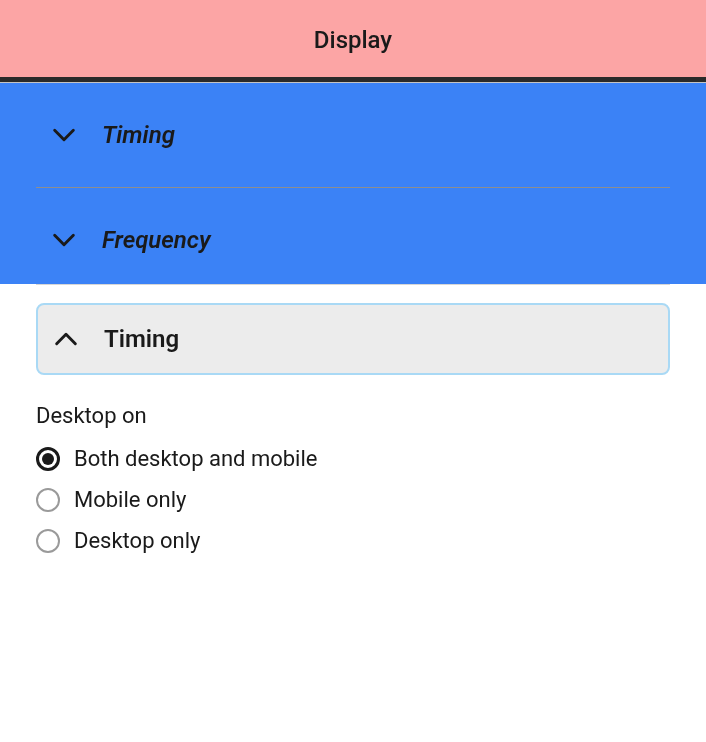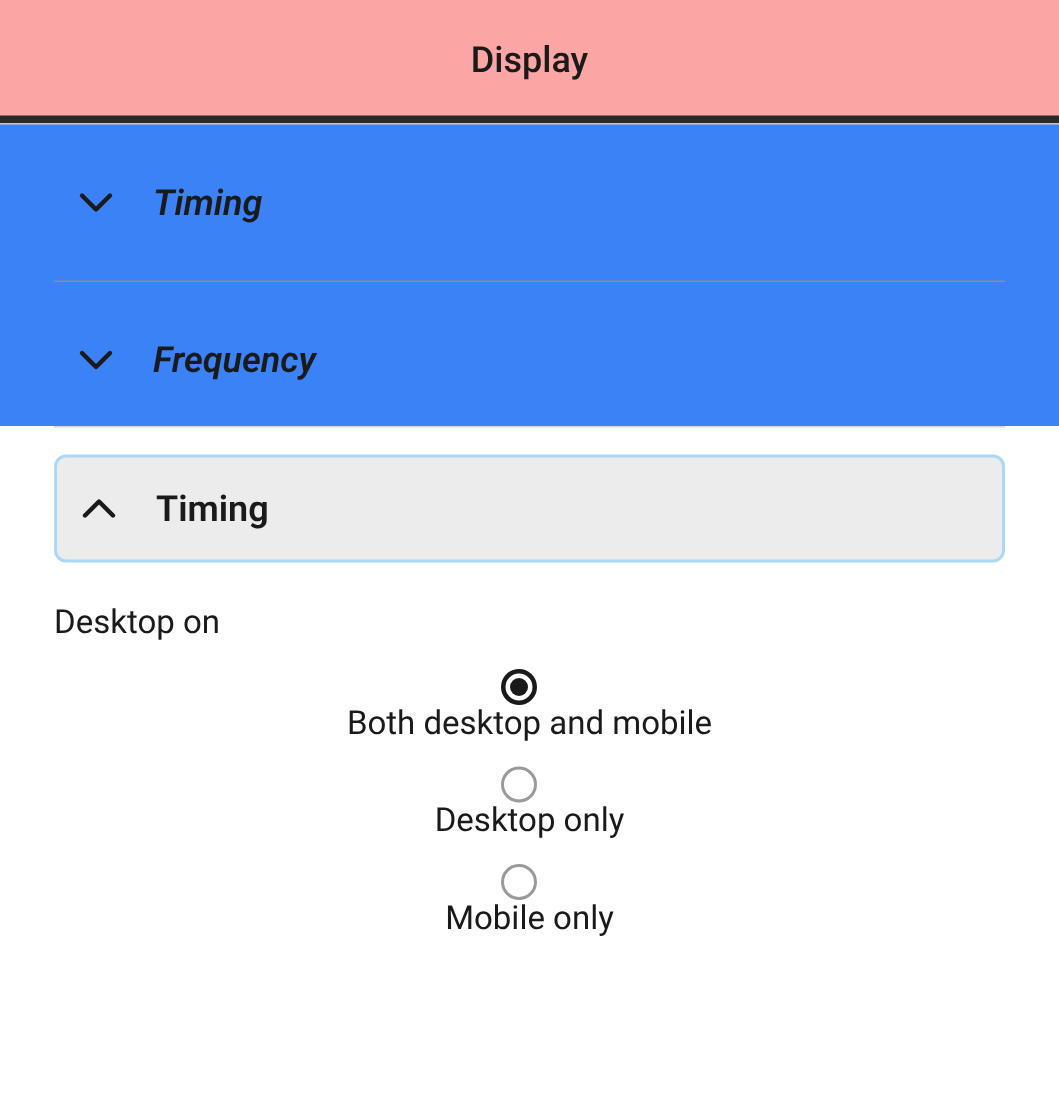--- a/index.html
+++ b/index.html
@@ -97,21 +97,20 @@
     }
     .radio-group {
       display: flex;
       flex-direction: column;
       gap: 16px;
     }
     .radio-option {
       display: flex;
       align-items: center;
       cursor: pointer;
-      flex-direction: column;
     }
     .radio-circle {
       width: 24px;
       height: 24px;
       border: 3px solid #1a1a1a;
       border-radius: 50%;
       margin-right: 14px;
       flex-shrink: 0;
       display: flex;
       align-items: center;
@@ -171,20 +170,20 @@
 
   <div class="radio-group">
     <div class="radio-option">
       <span class="radio-circle">
         <span class="radio-dot"></span>
       </span>
       <span class="radio-label">Both desktop and mobile</span>
     </div>
     <div class="radio-option">
       <span class="radio-circle unselected"></span>
-      <span class="radio-label">Desktop only</span>
+      <span class="radio-label">Mobile only</span>
     </div>
     <div class="radio-option">
       <span class="radio-circle unselected"></span>
-      <span class="radio-label">Mobile only</span>
+      <span class="radio-label">Desktop only</span>
     </div>
   </div>
 </div>
 
 </body></html>

